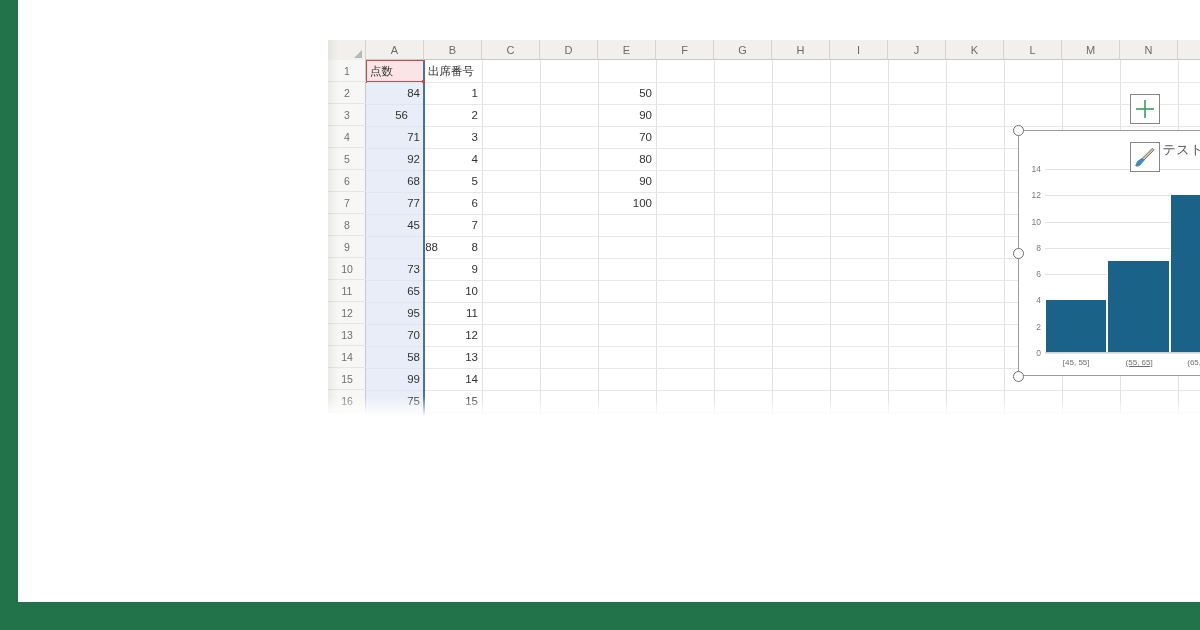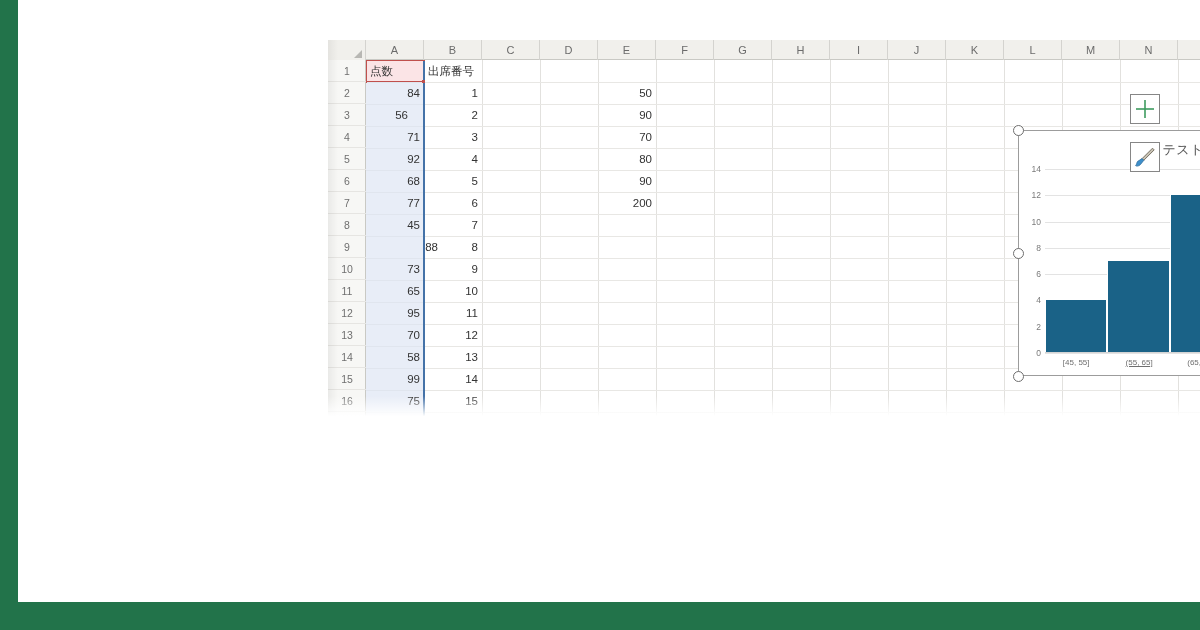--- a/index.html
+++ b/index.html
@@ -290,21 +290,21 @@
             <div class="cell num" style="left: 58px; top: 264px; width: 58px;">12</div>
             <div class="cell num" style="left: 58px; top: 286px; width: 58px;">13</div>
             <div class="cell num" style="left: 58px; top: 308px; width: 58px;">14</div>
             <div class="cell num" style="left: 58px; top: 330px; width: 58px;">15</div>
             <div class="cell num" style="left: 58px; top: 352px; width: 58px;">16</div>
             <div class="cell num" style="left: 232px; top: 22px; width: 58px;">50</div>
             <div class="cell num" style="left: 232px; top: 44px; width: 58px;">90</div>
             <div class="cell num" style="left: 232px; top: 66px; width: 58px;">70</div>
             <div class="cell num" style="left: 232px; top: 88px; width: 58px;">80</div>
             <div class="cell num" style="left: 232px; top: 110px; width: 58px;">90</div>
-            <div class="cell num" style="left: 232px; top: 132px; width: 58px;">200</div>
+            <div class="cell num" style="left: 232px; top: 132px; width: 58px;">100</div>
           </div>
       </div>
 
       <div id="chartobj">
         <div id="charttitle">テストの点数の分布</div>
         <div id="plot">
           <div id="ygridlines">
               <div class="ygrid" style="top: 184px;"></div>
               <div class="ytick" style="top: 184px;">0</div>
               <div class="ygrid" style="top: 157.714px;"></div>

